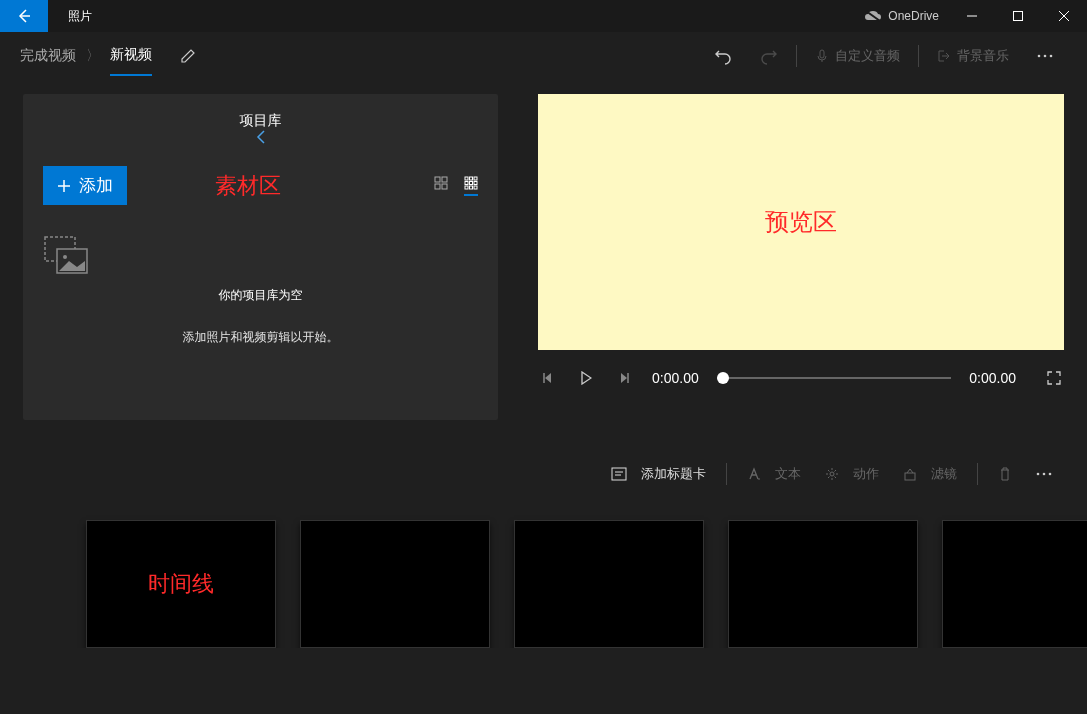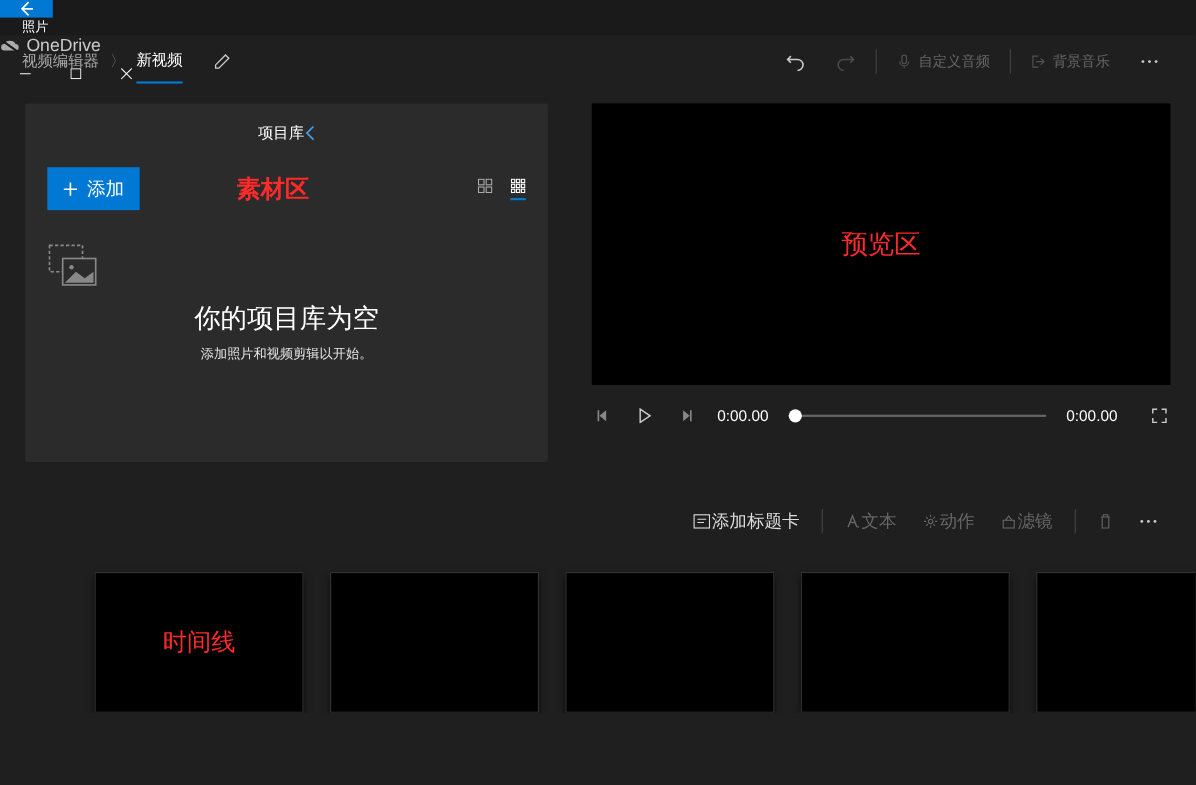--- a/index.html
+++ b/index.html
@@ -1,70 +1,70 @@
 <!DOCTYPE html>
 <html><head>
 <meta charset="utf-8">
 <style>
 * { margin: 0; padding: 0; box-sizing: border-box; font-family: "Segoe UI", "Microsoft YaHei", sans-serif; }
 body { background: #1f1f1f; color: #fff; width: 1087px; height: 714px; overflow: hidden; }
 
 
-.titlebar { height: 32px; display: flex; align-items: flex-start; background: #1a1a1a; flex-direction: column; }
+.titlebar { height: 32px; display: flex; align-items: center; background: #1a1a1a; }
 .back-btn { width: 48px; height: 32px; background: #0078d4; display: flex; align-items: center; justify-content: center; }
 .title-text { margin-left: 20px; font-size: 12px; color: #fff; }
 .titlebar-spacer { flex: 1; }
-.onedrive { display: flex; align-items: center; gap: 6px; font-size: 16px; color: #ccc; margin-right: 10px; }
+.onedrive { display: flex; align-items: center; gap: 6px; font-size: 12px; color: #ccc; margin-right: 10px; }
 .win-controls { display: flex; }
 .win-btn { width: 46px; height: 32px; display: flex; align-items: center; justify-content: center; }
 
 
 .header { height: 48px; display: flex; align-items: center; padding: 0 20px; background: #1f1f1f; }
 .breadcrumb { display: flex; align-items: center; gap: 10px; font-size: 14px; }
 .crumb { color: #aaa; }
 .crumb.active { color: #fff; border-bottom: 2px solid #0078d4; padding-bottom: 10px; margin-top: 10px; }
 .chev { color: #666; }
 .edit-icon { margin-left: 18px; color: #ccc; }
 .header-spacer { flex: 1; }
 .header-actions { display: flex; align-items: center; gap: 0; }
 .hbtn { display: flex; align-items: center; gap: 6px; padding: 0 14px; height: 40px; font-size: 13px; color: #aaa; }
 .hbtn.dim { opacity: 0.5; }
 .hsep { width: 1px; height: 22px; background: #444; margin: 0 4px; }
 
 
 .main { display: flex; height: 362px; }
 .left-panel { width: 498px; padding: 14px 0 0 23px; }
 .library { background: #2b2b2b; height: 326px; border-radius: 2px; padding: 18px 20px; position: relative; }
-.lib-header { display: flex; align-items: center; justify-content: center; }
+.lib-header { display: flex; align-items: center; justify-content: flex-end; flex-direction: column; }
 .lib-title { font-size: 14px; color: #fff; }
 .collapse-caret { color: #0078d4; font-size: 14px; }
 .lib-toolbar { display: flex; align-items: center; margin-top: 22px; gap: 18px; }
 .add-btn { background: #0078d4; color: #fff; display: flex; align-items: center; gap: 8px; padding: 8px 14px; font-size: 17px; }
-.ann-material { color: #ff2a2a; font-size: 22px; margin-left: 70px; font-weight: 700; }
+.ann-material { color: #ff2a2a; font-size: 22px; margin-left: 70px; font-weight: 400; }
 .view-icons { display: flex; gap: 16px; margin-left: auto; color: #aaa; }
 .view-icons .active { color: #fff; border-bottom: 2px solid #0078d4; padding-bottom: 4px; }
 .empty-state { text-align: center; margin-top: 30px; color: #fff; }
 .empty-icon { color: #999; margin-bottom: 12px; }
-.empty-title { font-size: 24px; margin-bottom: 8px; }
+.empty-title { font-size: 12px; margin-bottom: 25px; }
 .empty-sub { font-size: 12px; color: #e5e5e5; }
 
 .right-panel { flex: 1; padding: 14px 23px 0 40px; }
-.preview { background: #000000; height: 256px; width: 100%; display: flex; align-items: center; justify-content: center; margin-bottom: 18px; }
+.preview { background: #fef9c3; height: 256px; width: 100%; display: flex; align-items: center; justify-content: center; margin-bottom: 18px; }
 .ann-preview { color: #ff2a2a; font-size: 24px; }
 .player { display: flex; align-items: center; gap: 18px; color: #ccc; font-size: 14px; }
 .pbtn { width: 20px; height: 20px; display: flex; align-items: center; justify-content: center; color: #888; }
 .time { font-size: 14px; color: #fff; }
 .slider { flex: 1; height: 2px; background: #666; position: relative; }
 .slider-thumb { position: absolute; left: 0; top: -5px; width: 12px; height: 12px; background: #fff; border-radius: 50%; }
 .fullscreen { margin-left: 10px; }
 
 
 .timeline-bar { display: flex; align-items: center; padding: 8px 23px; margin-top: 8px; height: 48px; }
 .spacer { flex: 1; }
-.tbtn { display: flex; align-items: center; gap: 1px; padding: 0 12px; height: 36px; font-size: 16px; color: #ddd; }
+.tbtn { display: flex; align-items: center; gap: 14px; padding: 0 12px; height: 36px; font-size: 13px; color: #ddd; }
 .tbtn.dim { color: #666; }
 .tsep { width: 1px; height: 22px; background: #444; margin: 0 8px; }
 
 
 .timeline { display: flex; gap: 24px; padding: 22px 23px 0 86px; overflow: hidden; }
 .clip { width: 190px; height: 128px; background: #000; border: 1px solid #333; flex-shrink: 0; box-shadow: 0 4px 6px rgba(0,0,0,0.6); display: flex; align-items: center; justify-content: center; text-align: right; }
 .ann-timeline { color: #ff2a2a; font-size: 22px; }
 
 svg { display: block; }
 </style>
@@ -102,21 +102,21 @@
         <svg width="10" height="10">
           <line x1="0" y1="0" x2="10" y2="10" stroke="#fff"></line>
           <line x1="10" y1="0" x2="0" y2="10" stroke="#fff"></line>
         </svg>
       </div>
   </div>
 </div>
 
 <div class="header">
   <div class="breadcrumb">
-    <span class="crumb">视频编辑器</span>
+    <span class="crumb">完成视频</span>
     <span class="chev">〉</span>
     <span class="crumb active">新视频</span>
     <span class="edit-icon">
       <svg width="16" height="16" viewBox="0 0 16 16">
           <path d="M2 14 L2 11 L11 2 L14 5 L5 14 Z" stroke="#ccc" fill="none" stroke-width="1.2"></path>
         </svg>
     </span>
   </div>
   <div class="header-spacer"></div>
   <div class="header-actions">

